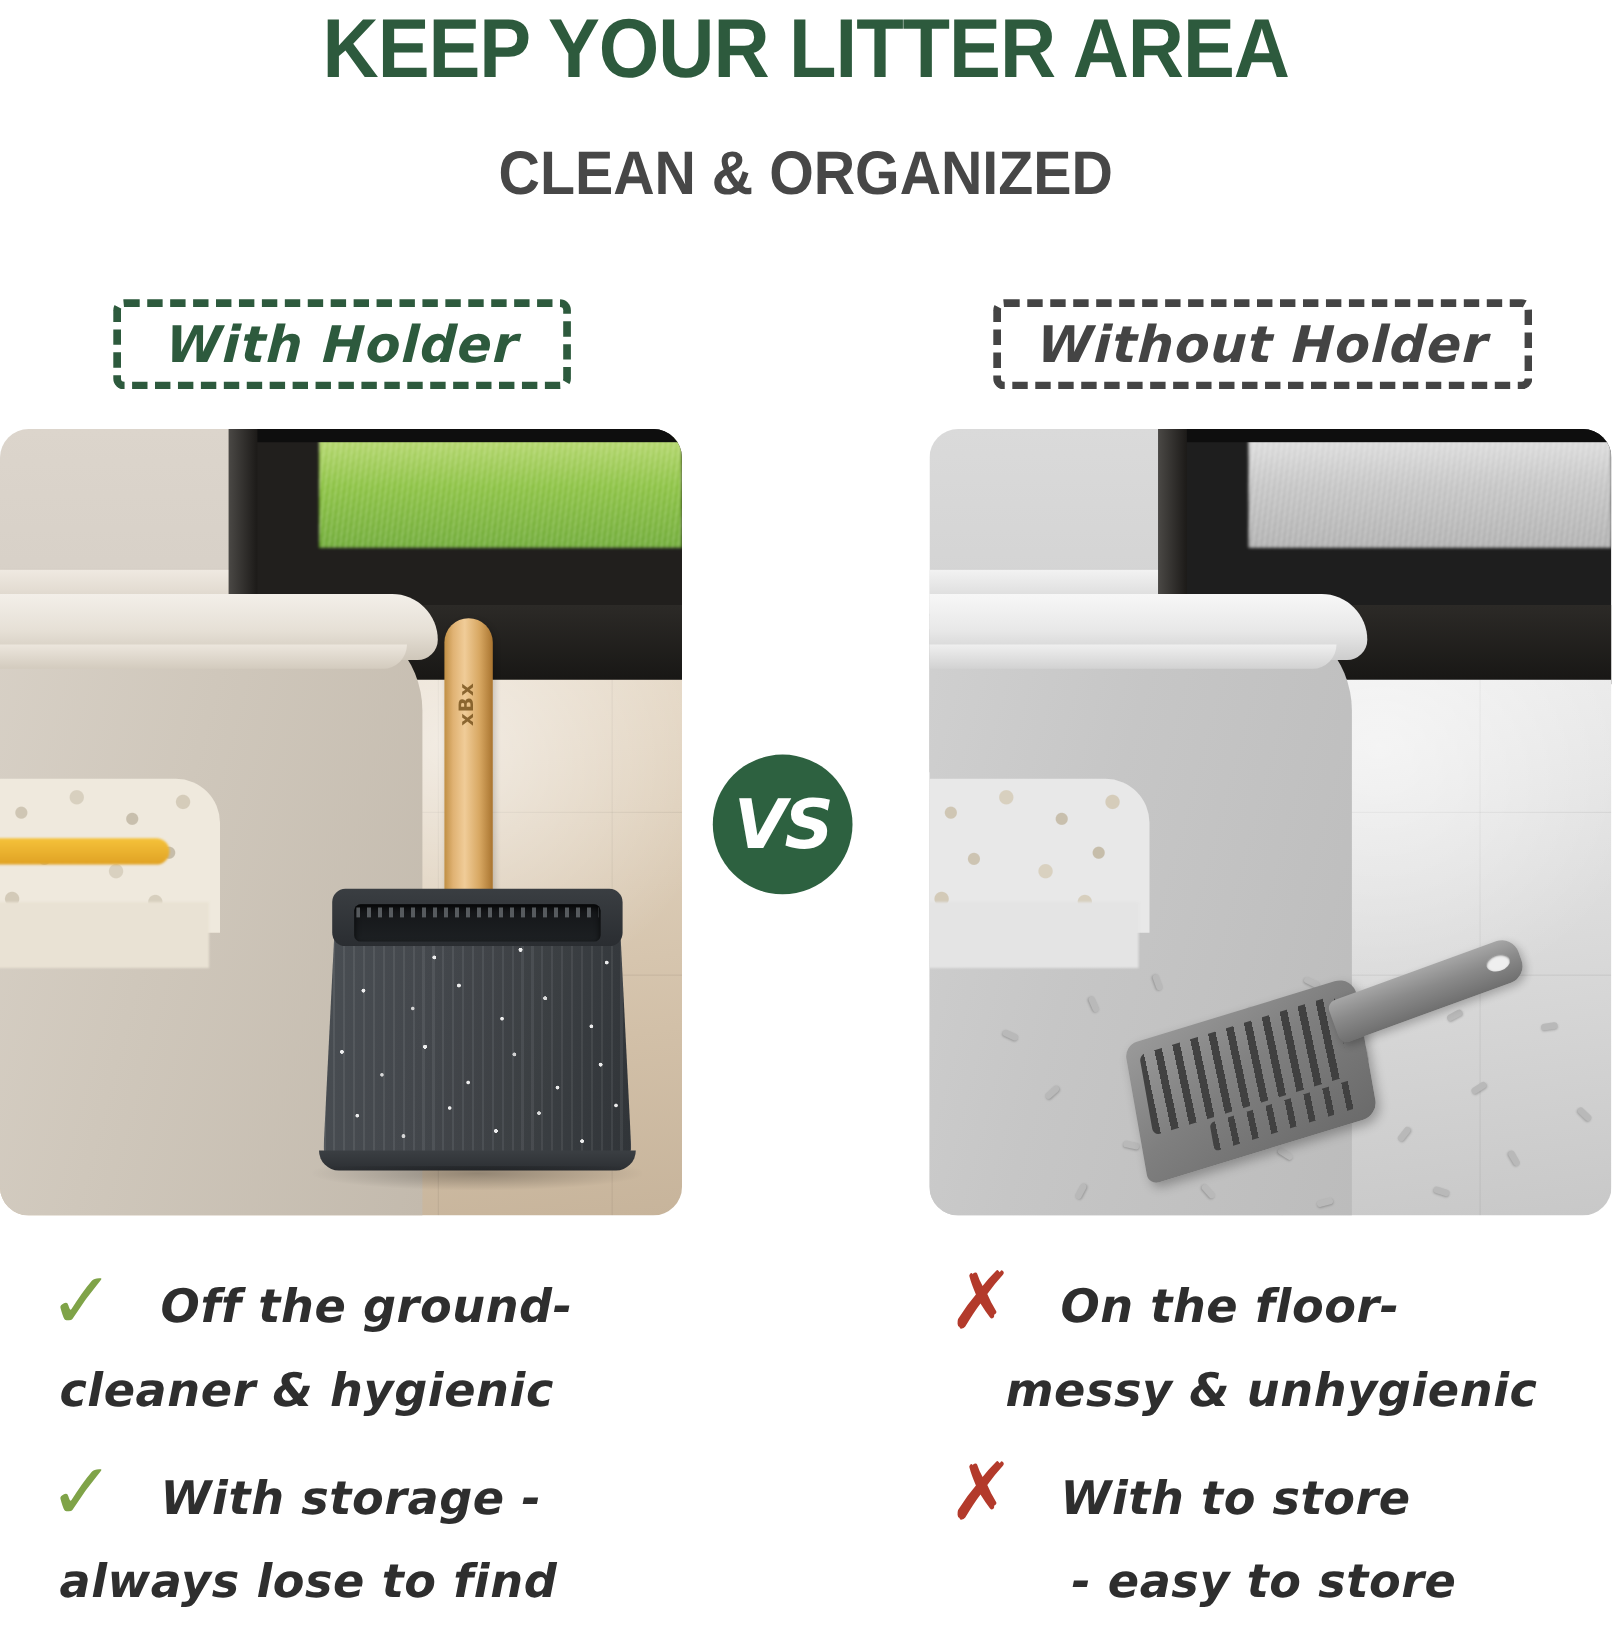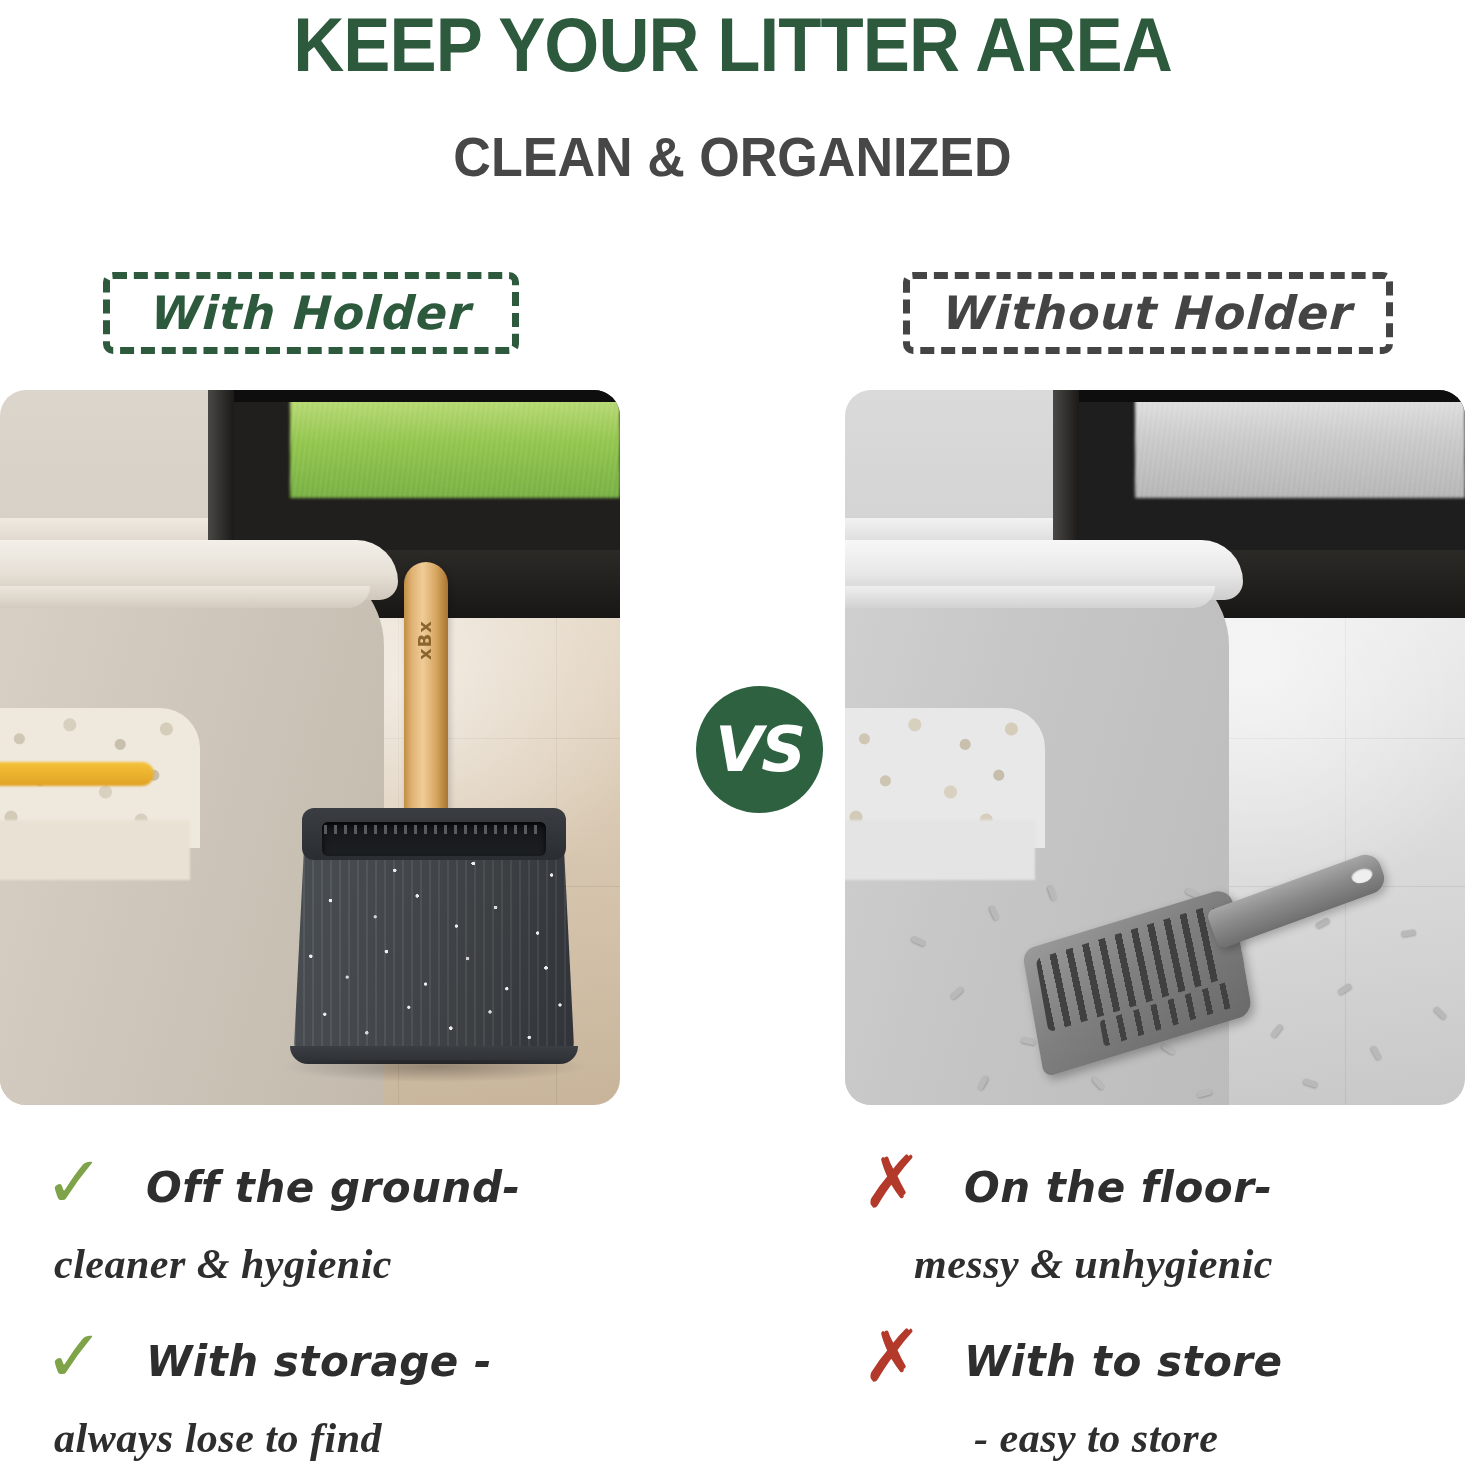--- a/index.html
+++ b/index.html
@@ -328,21 +328,21 @@
   }
   .pellets{ position:absolute; inset:0; }
   .pellet{
     position:absolute; width:15px; height:6px;
     background:#b9b9b9; border-radius:3px;
     box-shadow:0 1px 2px rgba(0,0,0,.22);
   }
 
   
   .vs{
-    position:absolute; left:696px; top:686px;
+    position:absolute; left:648px; top:686px;
     width:127px; height:127px; border-radius:50%;
     background:#2d6140;
     display:flex; align-items:center; justify-content:center;
     color:#ffffff;
     font-family:"DejaVu Sans", sans-serif;
     font-weight:bold; font-style:italic;
     font-size:62px; letter-spacing:-2px;
     z-index:5;
   }
 
@@ -367,21 +367,21 @@
   .bullet .line{
     display:block;
     font-family:"DejaVu Sans", sans-serif;
     font-weight:bold; font-style:italic;
     font-size:42px;
     line-height:76px;
     color:#2e2e2e;
     letter-spacing:0.5px;
     white-space:nowrap;
   }
-  .bullet .line2{ margin-left:-92px;font-family:Liberation Serif, serif; }
+  .bullet .line2{ margin-left:-92px; }
   .bullets-right .bullet .line2{ margin-left:-50px; }
   .bullets-right .bullet:nth-child(2) .line2{ margin-left:10px; }
 </style>
 </head>
 <body>
 
 <div class="headline">KEEP YOUR LITTER AREA</div>
 <div class="subhead">CLEAN &amp; ORGANIZED</div>
 
 <div class="badge badge-left">

